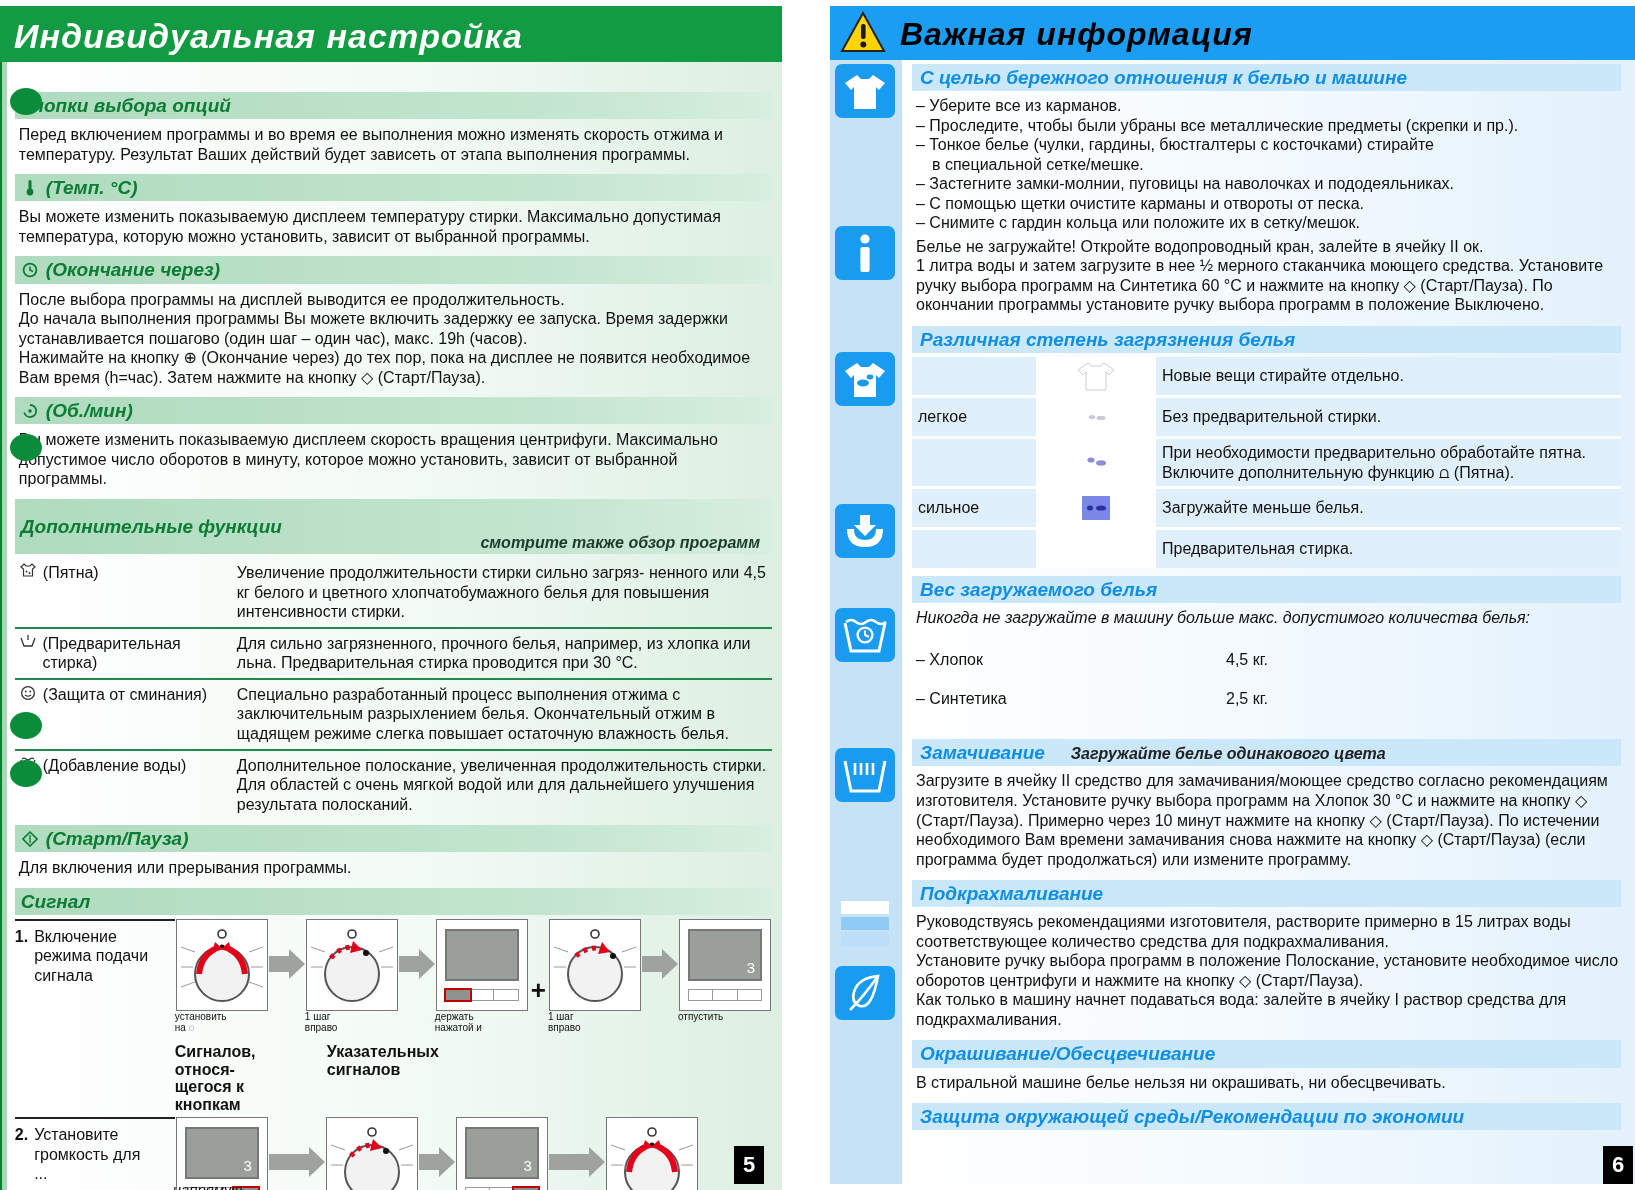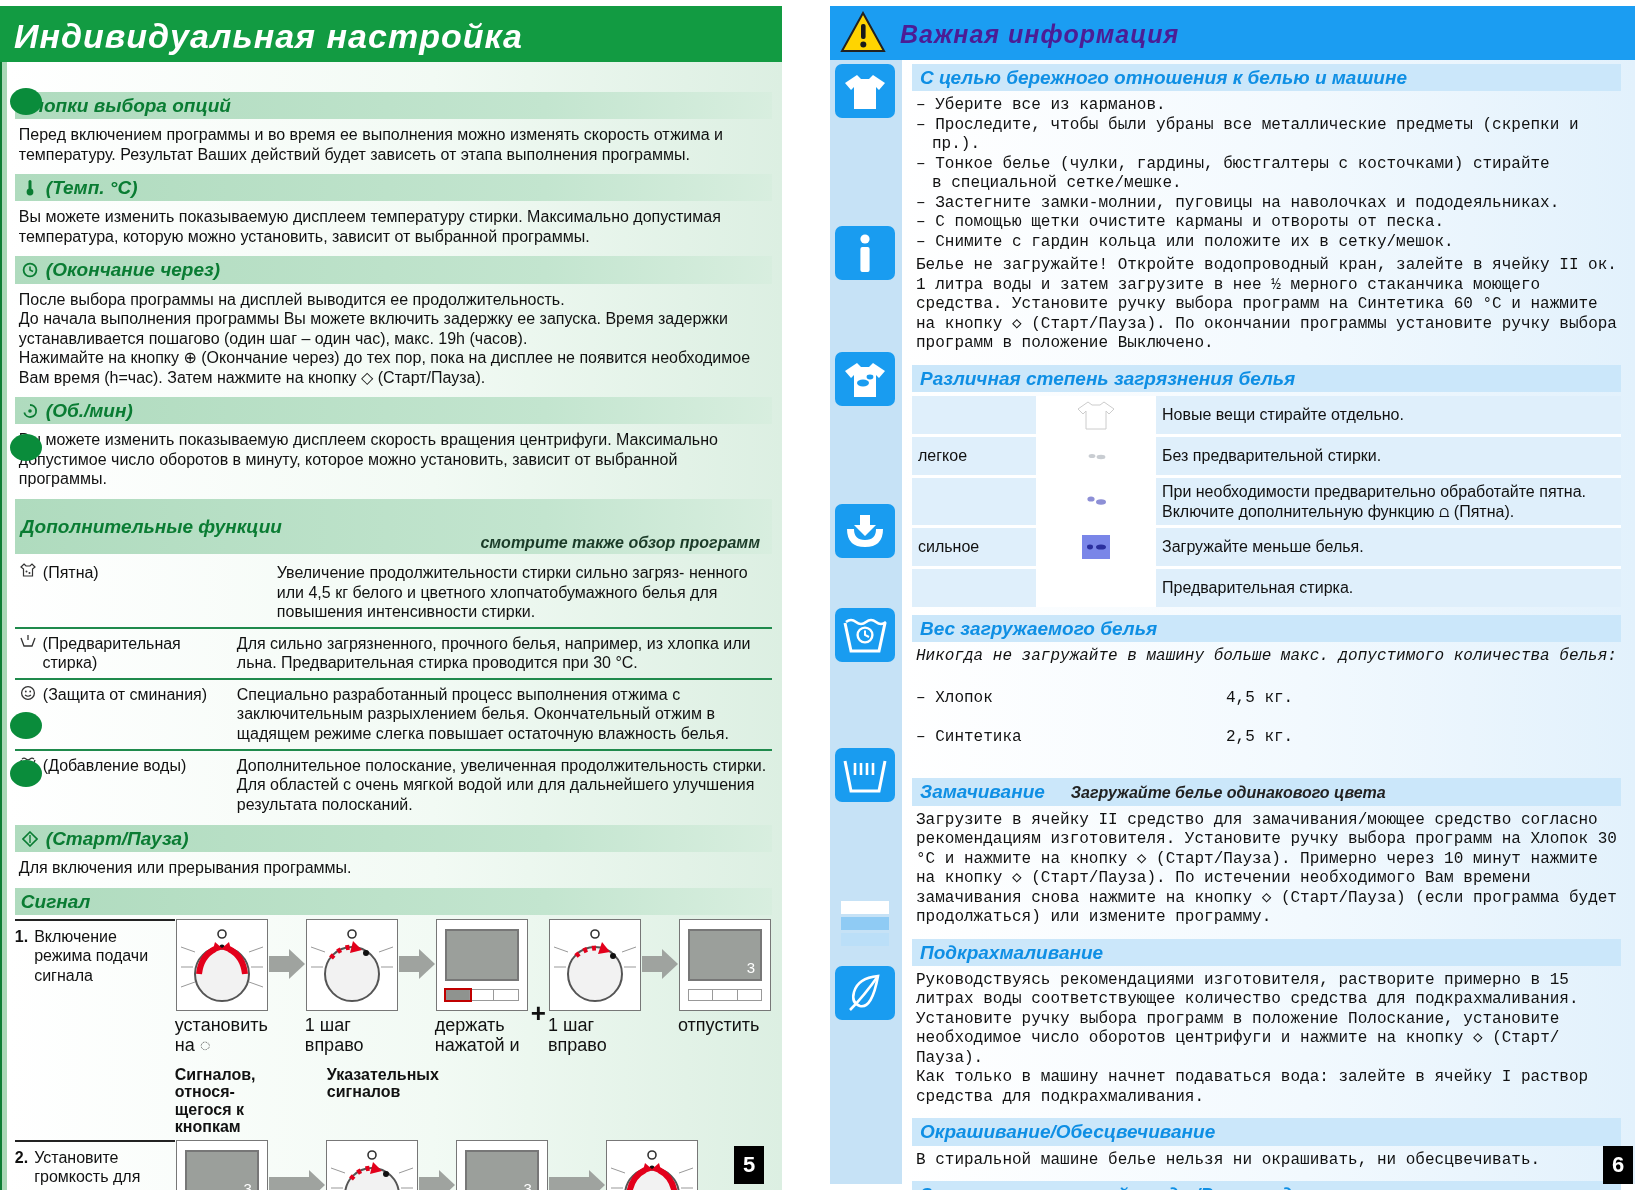--- a/index.html
+++ b/index.html
@@ -18,35 +18,35 @@
   .lcontent{flex:1;background:linear-gradient(90deg,#FFFFFF 0%,#F2FAF4 55%,#DCEFE2 100%);
     padding:24px 10px 0 8px;font-size:16px;line-height:1.22;}
   .gph{background:linear-gradient(90deg,#AFDBBE 0%,#C3E5CF 70%,#D8EEDF 100%);
     color:#0A7C33;font-weight:bold;font-style:italic;font-size:19px;
     padding:2px 6px;margin:6px 0 4px 0;display:flex;align-items:center;gap:7px;}
   .gph .note{margin-left:auto;color:#1b3b28;font-weight:bold;font-size:16px;padding-right:6px;margin-top:32px;}
   .gbody{padding:2px 4px 4px 4px;white-space:pre-line;}
   .gico{display:inline-flex;width:18px;justify-content:center;}
   
   .xrow{display:flex;border-top:2px solid #1F8A4C;padding:5px 0;}
-  .xrow.first{border-top:none;gap:40px;}
+  .xrow.first{border-top:none;}
   .xlabel{width:218px;flex:0 0 218px;display:flex;gap:6px;align-items:flex-start;padding-left:4px;}
   .xtext{flex:1;padding-right:4px;}
   
   .sigblock{margin-top:4px;}
   .sigrow{display:flex;position:relative;}
   .sigrow2{display:flex;position:relative;margin-top:4px;}
   .sigrow2::before{content:"";position:absolute;left:215px;right:80px;top:78px;height:13px;
     background:repeating-linear-gradient(90deg,#A9ACA9 0 16px,transparent 16px 28px);}
   .siglabel{width:160px;flex:0 0 160px;border-top:2px solid #222;padding-top:6px;display:flex;gap:6px;}
   .signum{font-weight:bold;}
   .panelcol{display:flex;flex-direction:column;align-items:center;width:94px;position:relative;z-index:2;}
   .panel{width:92px;height:92px;background:#fff;border:1px solid #777;box-sizing:border-box;
     display:flex;flex-direction:column;align-items:center;justify-content:center;position:relative;}
-  .cap{font-size:18px;line-height:1.1;margin-top:5px;text-align:left;width:100%;white-space:pre-line;}
+  .cap{font-size:10px;line-height:1.1;text-align:left;width:100%;white-space:pre-line;}
   .blockarrow{align-self:flex-start;margin-top:30px;width:36px;height:30px;position:relative;z-index:2;flex:0 0 36px;}
   .blockarrow .stem{position:absolute;left:0;top:7px;width:20px;height:16px;background:#9FA39F;}
   .blockarrow .head{position:absolute;left:20px;top:0;width:0;height:0;
     border-left:16px solid #9FA39F;border-top:15px solid transparent;border-bottom:15px solid transparent;}
   .blockarrow.long{flex:0 0 56px;width:56px;}
   .blockarrow.long .stem{width:40px;}
   .blockarrow.long .head{left:40px;}
   .pluscap{font-size:26px;font-weight:bold;align-self:flex-end;margin:0 2px 26px 2px;}
   .screen{width:74px;height:52px;background:#9B9F9B;border:2px solid #777;box-sizing:border-box;
     position:relative;color:#fff;font-size:15px;}
@@ -59,31 +59,31 @@
   .colheads .ch{font-weight:bold;font-size:16px;line-height:1.1;white-space:pre-line;}
   .direct{font-style:italic;font-size:15px;position:absolute;left:158px;top:64px;z-index:3;}
   .pagenum{position:absolute;width:30px;height:38px;background:#000;color:#fff;font-weight:bold;
     font-size:22px;display:flex;align-items:center;justify-content:center;}
   .pn5{left:734px;top:1146px;}
   .pn6{left:1603px;top:1146px;}
   
   .page-r{position:absolute;left:830px;top:0;width:805px;height:1190px;}
   .rtitlebar{position:absolute;left:0;top:6px;width:805px;height:56px;background:#1B9DF2;
     display:flex;align-items:center;gap:14px;padding-left:10px;box-sizing:border-box;}
-  .rtitlebar .ttl{color:#4c1d95;font-size:25px;font-weight:bold;font-style:italic;letter-spacing:1px;}
+  .rtitlebar .ttl{color:#000000;font-size:32px;font-weight:bold;font-style:italic;letter-spacing:1px;}
   .rwrap{position:absolute;left:0;top:60px;width:805px;height:1124px;display:flex;}
   .rstrip{width:72px;background:#C6E2F6;position:relative;flex:0 0 72px;}
   .rtile{position:absolute;left:5px;width:60px;height:54px;background:#199CF0;border-radius:7px;
     display:flex;align-items:center;justify-content:center;}
   .rcontent{flex:1;background:linear-gradient(90deg,#FFFFFF 0%,#F2F9FE 55%,#E2F1FC 100%);
     padding:2px 14px 0 10px;font-size:16px;line-height:1.22;}
   .bph{background:#CBE7FA;color:#0F8FE4;font-weight:bold;font-style:italic;font-size:19px;
     padding:2px 8px;margin:8px 0 4px 0;display:flex;align-items:baseline;gap:26px;}
   .bph .note{color:#222;font-weight:bold;font-size:16px;}
-  .bbody{padding:1px 2px 3px 4px;white-space:pre-line;font-family:Liberation Mono, monospace;}
+  .bbody{padding:1px 2px 3px 4px;white-space:pre-line;}
   .li-item{padding-left:16px;text-indent:-16px;white-space:pre-line;}
   
   .soil{margin:2px 0 4px 0;}
   .soilrow{display:flex;background:#DFEFFB;border-top:3px solid #fff;min-height:38px;align-items:center;}
   .soilrow.first{border-top:none;}
   .soil .lab{width:118px;flex:0 0 118px;padding-left:6px;}
   .soil .shirt{width:120px;flex:0 0 120px;display:flex;justify-content:center;align-items:center;align-self:stretch;background:#fff;}
   .soil .txt{flex:1;padding:4px 6px;white-space:pre-line;}
   
   .wrow{display:flex;}

